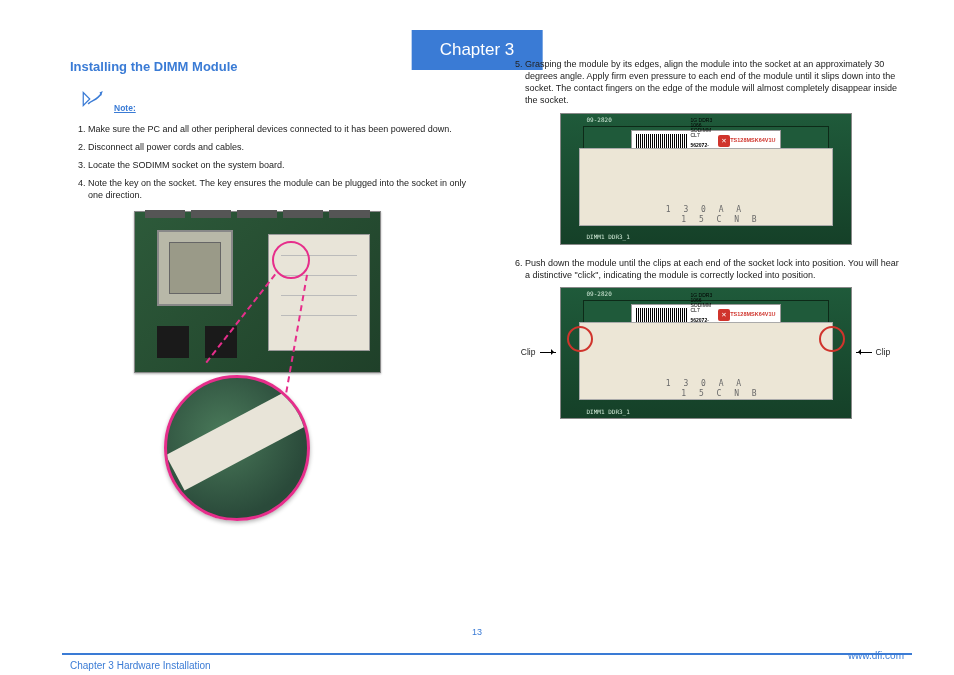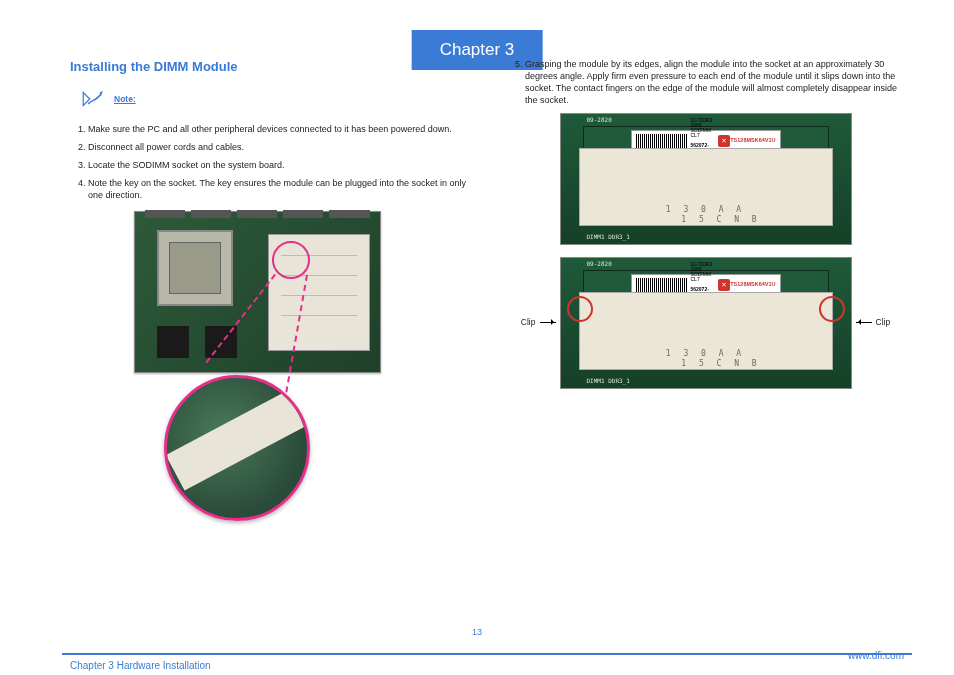--- a/index.html
+++ b/index.html
@@ -40,21 +40,21 @@
     line-height: 1.35;
   }
   .section-title {
     color: #3a7bd5;
     font-weight: bold;
     font-size: 13px;
     margin-bottom: 10px;
   }
   .note-box {
     display: flex;
-    align-items: center;
+    align-items: flex-end;
     gap: 8px;
     margin: 0 0 8px 10px;
   }
   .note-icon svg { width: 26px; height: 26px; }
   .note-text { font-size: 8.5px; }
   .note-label {
     color: #3a7bd5;
     font-weight: bold;
     text-decoration: underline;
   }
@@ -302,20 +302,23 @@
           <div class="label-code">TS128MSK64V1U</div>
         </div>
       </div>
       <div class="mem-slot">
         <div class="mem-text1">1 3 0 A A</div>
         <div class="mem-text2">1 5 C N B</div>
       </div>
       <div class="mem-bottomlabel">DIMM1   DDR3_1</div>
     </div>
 
+    <ol class="steps-right" start="6">
+      <li>Push down the module until the clips at each end of the socket lock into position. You will hear a distinctive "click", indicating the module is correctly locked into position.</li>
+    </ol>
 
     <div class="photo2-wrap">
       <span class="clip-label">Clip</span>
       <span class="arrow-line right"></span>
       <div class="mem-photo">
         <div class="mem-toplabel">09-2820</div>
         <div class="mem-module">
           <div class="mem-label">
             <div class="barcode"></div>
             <div style="flex:1;padding:0 3px">

